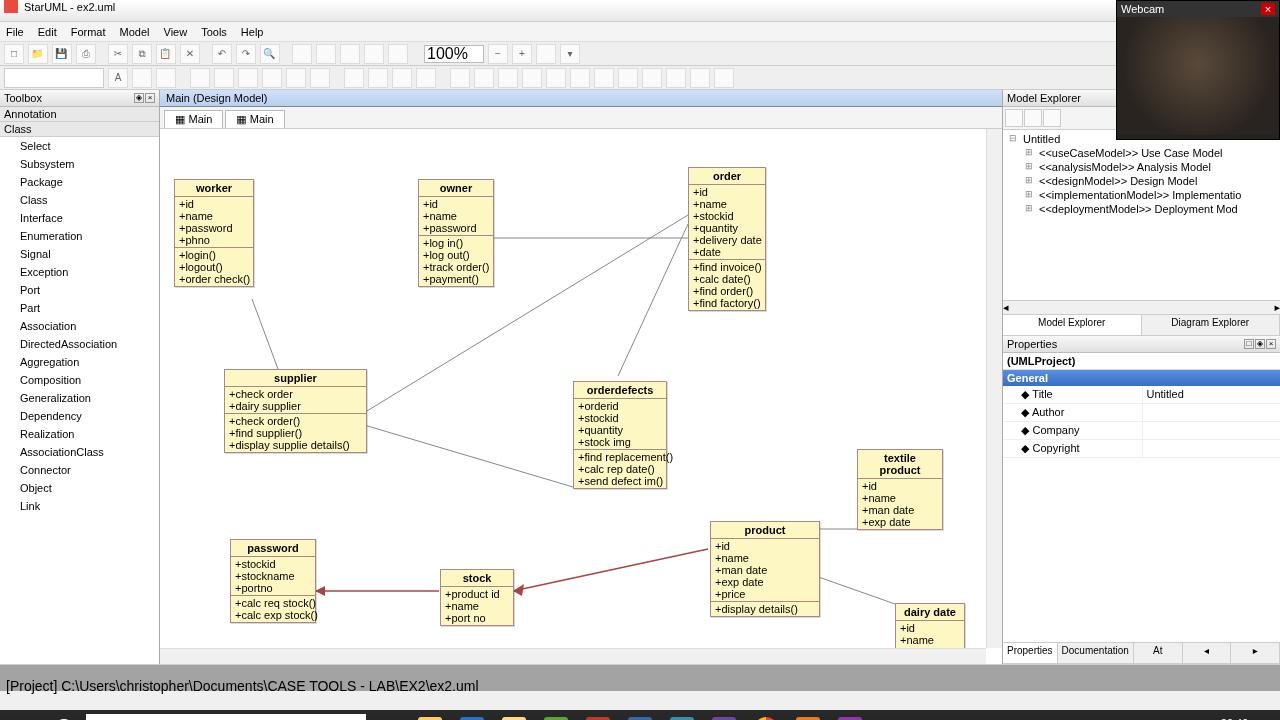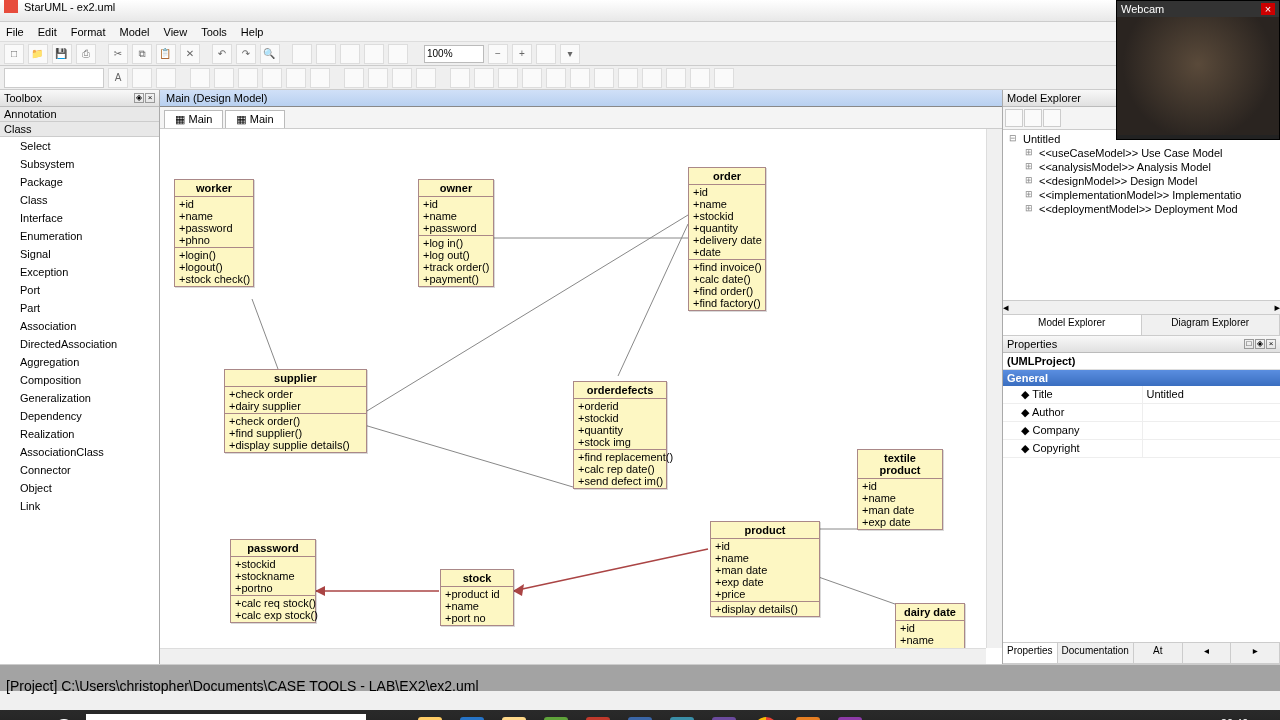--- a/index.html
+++ b/index.html
@@ -3,21 +3,21 @@
 <meta charset="utf-8">
 <style>
 * { box-sizing: border-box; margin: 0; padding: 0; font-family: Tahoma, sans-serif; font-size: 11px; }
 body { background: #f0f0f0; width: 1280px; height: 720px; overflow: hidden; position: relative; }
 .titlebar { height: 22px; background: linear-gradient(#fff,#e8e8e8); display: flex; align-items: flex-end; padding: 8px 4px; border-bottom: 1px solid #ccc; }
 .titlebar .logo { width: 14px; height: 14px; background: #e74c3c; margin-right: 6px; }
 .menubar { height: 20px; background: #f4f4f4; display: flex; align-items: center; padding: 0 6px; gap: 14px; border-bottom: 1px solid #ddd; }
 .menubar span { cursor: default; }
 .toolbar1, .toolbar2 { height: 24px; background: #efefef; border-bottom: 1px solid #ccc; display: flex; align-items: center; padding: 0 4px; gap: 4px; }
 .tbtn { width: 20px; height: 20px; background: #fafafa; border: 1px solid #ddd; display:flex; align-items:center; justify-content:center; }
-.tsel { width: 60px; height: 18px; background:#fff; border:1px solid #bbb; font-size:10px; padding:0 2px; display:flex; align-items:center; }
+.tsel { width: 60px; height: 18px; background:#fff; border:1px solid #bbb; font-size:16px; padding:0 2px; display:flex; align-items:center; }
 .main-area { display: flex; height: 574px; }
 .toolbox { width: 160px; background: #fff; border-right: 1px solid #aaa; }
 .panel-hdr { background: linear-gradient(#f8f8f8,#e0e0e0); padding: 2px 4px; border-bottom: 1px solid #bbb; font-size: 11px; display:flex; justify-content:space-between; align-items:center; }
 .panel-sub { background: #e8e8e8; padding: 1px 4px; border-bottom: 1px solid #ccc; }
 .tool-item { padding: 3px 6px 3px 20px; cursor: default; border-bottom: 0; }
 .canvas-wrap { flex: 1; display: flex; flex-direction: column; background: #fff; }
 .canvas-hdr { background: linear-gradient(#d0e0f8,#b8d0f0); padding: 2px 6px; border-bottom: 1px solid #888; }
 .tabs { height: 22px; display: flex; align-items: flex-end; padding: 0 4px; gap: 2px; background:#f4f4f4; border-bottom:1px solid #ccc; }
 .tab { padding: 2px 10px; background: #fff; border: 1px solid #bbb; border-bottom: none; }
 .canvas { flex: 1; position: relative; background: #fff; overflow: hidden; }
@@ -236,21 +236,21 @@
         <div class="uml-title">worker</div>
         <div class="uml-sec" id="worker-a">
             <div>+id</div>
             <div>+name</div>
             <div>+password</div>
             <div>+phno</div>
           </div>
         <div class="uml-sec" id="worker-o">
             <div>+login()</div>
             <div>+logout()</div>
-            <div>+stock check()</div>
+            <div>+order check()</div>
           </div>
       </div>
       <div class="uml" style="left:258px;top:50px;width:76px">
         <div class="uml-title">owner</div>
         <div class="uml-sec" id="owner-a">
             <div>+id</div>
             <div>+name</div>
             <div>+password</div>
           </div>
         <div class="uml-sec" id="owner-o">

